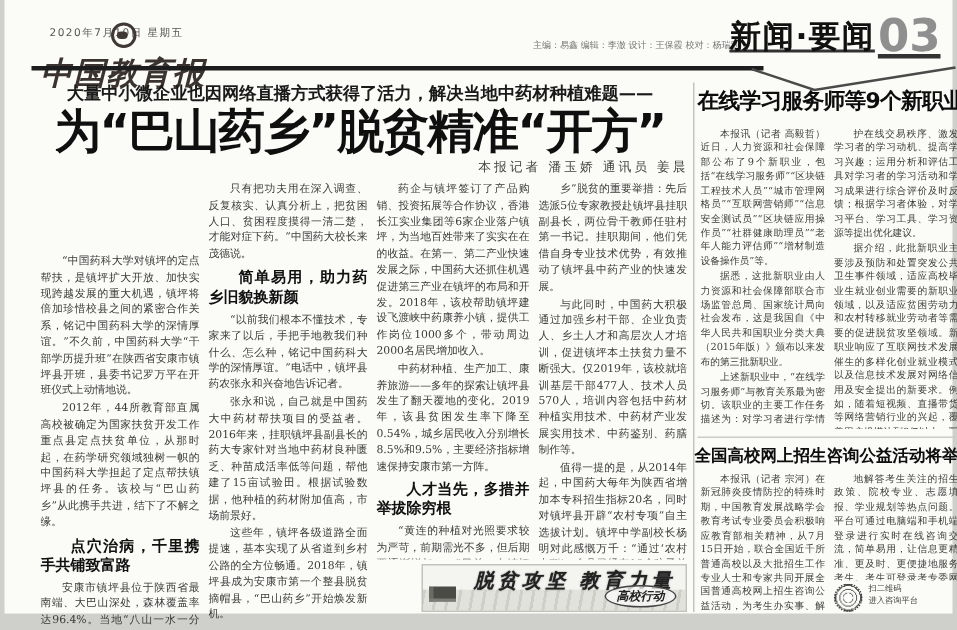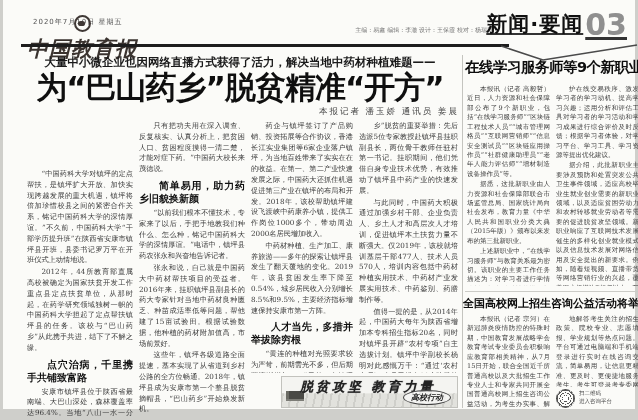--- a/index.html
+++ b/index.html
@@ -35,21 +35,21 @@
   #col3{left:248px;width:102px;height:252px;}
   #col4{left:356px;width:99px;height:252px;}
   .para{text-indent:2em;margin:0 0 1px 0;}
   .subhd{font-family:"DejaVu Sans",sans-serif;font-weight:bold;font-size:10px;line-height:1.3;color:#111;text-indent:2em;margin:4px 0 3px 0;}
   
   .banner{position:absolute;left:278px;top:376px;width:177px;height:32px;
     background:linear-gradient(#f4f4f1 0 55%, #ddddd8 55% 100%);
     border:1px solid #c2c2bd;box-sizing:border-box;overflow:hidden;}
   .banner-field{position:absolute;left:0;bottom:0;width:100%;height:14px;
     background:repeating-linear-gradient(100deg,#c9c9c4 0 2px,#e4e4df 2px 8px);opacity:.7;}
-  .banner-title{position:absolute;left:18px;top:1px;font-size:13px;font-weight:bold;font-style:italic;color:#222;letter-spacing:3px;white-space:nowrap;text-shadow:0 0 1px #555;}
+  .banner-title{position:absolute;left:34px;top:1px;font-size:13px;font-weight:bold;font-style:italic;color:#222;letter-spacing:3px;white-space:nowrap;text-shadow:0 0 1px #555;font-family:Liberation Serif, serif;}
   .banner-badge{position:absolute;right:6px;bottom:2px;border:1px solid #444;border-radius:50%;padding:1px 7px;font-size:8px;font-weight:bold;font-style:italic;color:#222;background:rgba(250,250,248,.75);white-space:nowrap;}
   .banner-house{position:absolute;left:4px;bottom:6px;width:18px;height:10px;background:#4a4a46;
     box-shadow:inset 0 -2px 0 #7c7c76, inset 3px 0 0 #6b6b64;}
   
   .v-divider{position:absolute;left:459px;top:55px;width:1px;height:353px;background:#c4c4bf;}
   .sb-head1{position:absolute;left:462px;top:58px;width:174px;text-align:center;font-size:14.5px;font-weight:bold;color:#0d0d0d;font-family:"DejaVu Sans",sans-serif;white-space:nowrap;letter-spacing:-0.5px;}
   .sb-col{position:absolute;overflow:hidden;font-size:6.5px;line-height:1.45;text-align:justify;color:#3c3c3c;}
   #a1colA{left:464px;top:85px;width:83px;height:201px;}
   #a1colB{left:553px;top:85px;width:83px;height:201px;}
   .sb-sep{position:absolute;left:462px;top:291px;width:174px;height:1px;background:#cccccx;background:#ccccc7;}
@@ -116,21 +116,21 @@
     <div class="banner-house"></div>
     <div class="banner-title">脱贫攻坚 教育力量</div>
     <div class="banner-badge">高校行动</div>
   </div>
 
   <div class="v-divider"></div>
 
   <div class="sb-head1">在线学习服务师等9个新职业发布</div>
   <div id="a1colA" class="sb-col">
       <div class="para">本报讯（记者 高毅哲）近日，人力资源和社会保障部公布了9个新职业，包括“在线学习服务师”“区块链工程技术人员”“城市管理网格员”“互联网营销师”“信息安全测试员”“区块链应用操作员”“社群健康助理员”“老年人能力评估师”“增材制造设备操作员”等。</div>
-      <div class="para">据悉，这批新职业由人力资源和社会保障部联合市场监管总局、国家统计局向社会发布，教育力量《中华人民共和国职业分类大典（2015年版）》颁布以来发布的第三批新职业。</div>
+      <div class="para">据悉，这批新职业由人力资源和社会保障部联合市场监管总局、国家统计局向社会发布，这是我国自《中华人民共和国职业分类大典（2015年版）》颁布以来发布的第三批新职业。</div>
       <div class="para">上述新职业中，“在线学习服务师”与教育关系最为密切。该职业的主要工作任务描述为：对学习者进行学情分析，提出针对性的学习规划和学习建议，为学习者提供全方位、全周期的个性化指导；支持课程管理服务，解决学习者学习过程中的技术、内容、方法等问题；负责在线学习的班级管理，为学习者建立和维</div>
     </div>
   <div id="a1colB" class="sb-col">
       <div class="para">护在线交易秩序、激发学习者的学习动机、提高学习兴趣；运用分析和评估工具对学习者的学习活动和学习成果进行综合评价及时反馈；根据学习者体验，对学习平台、学习工具、学习资源等提出优化建议。</div>
       <div class="para">据介绍，此批新职业主要涉及预防和处置突发公共卫生事件领域，适应高校毕业生就业创业需要的新职业领域，以及适应贫困劳动力和农村转移就业劳动者等需要的促进脱贫攻坚领域。新职业响应了互联网技术发展催生的多样化创业就业模式以及信息技术发展对网络信用及安全提出的新要求。例如，随着短视频、直播带货等网络营销行业的兴起，覆盖用户规模达到8亿以上，互联网营销从业人员数量以每月8.8%的速度快速增长，大量中小微企业也因网络直播方式获得了活力，直播带来的成交额达千亿元。</div>
     </div>
 
   <div class="sb-sep"></div>
 
   <div class="sb-head2">全国高校网上招生咨询公益活动将举办</div>

